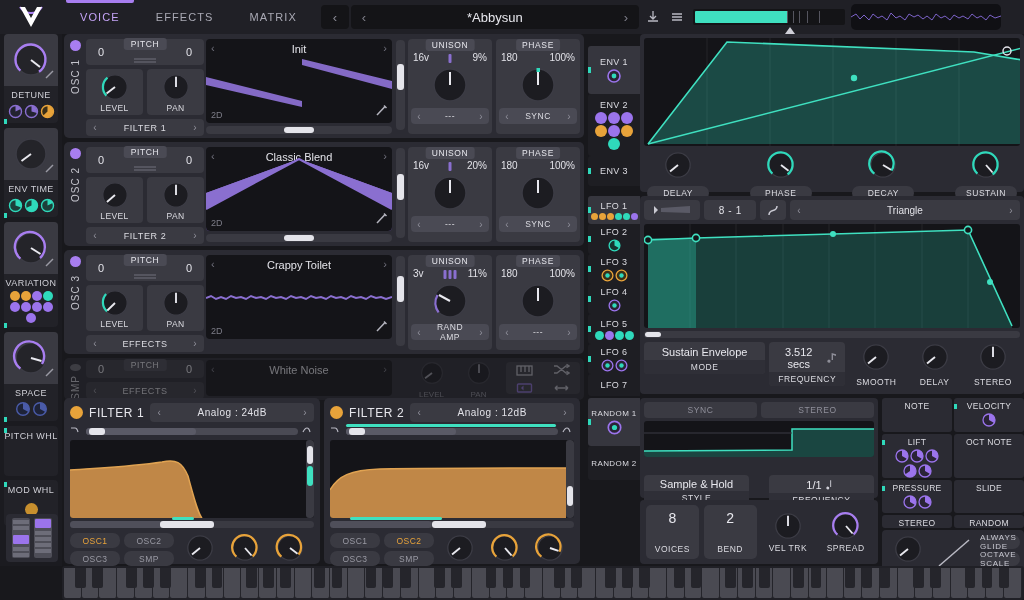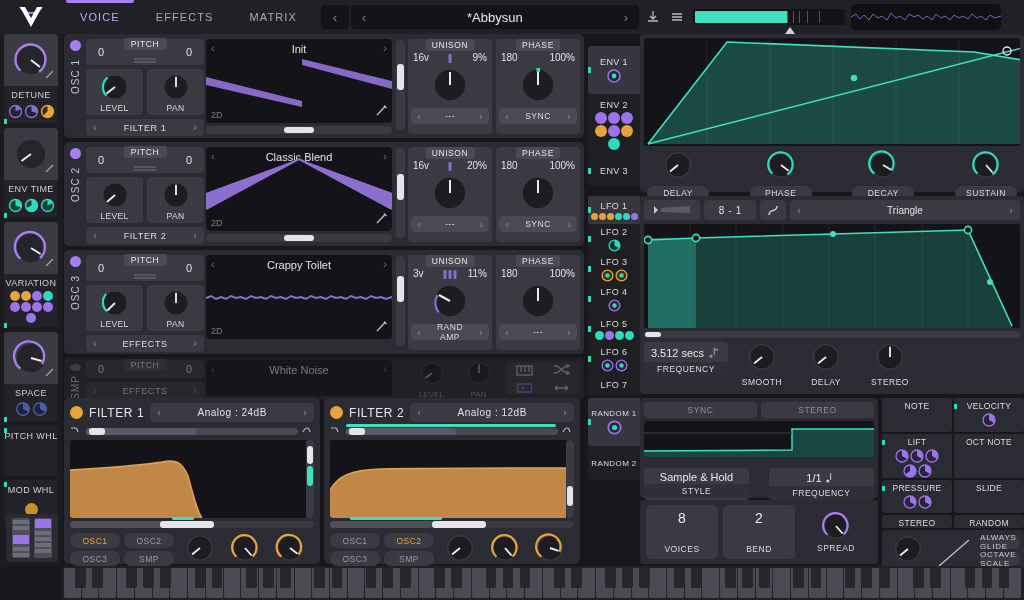--- a/index.html
+++ b/index.html
@@ -153,21 +153,21 @@
   .lcell .lv { font-size:12px; color:#e8e8ee; text-align:center; padding:4px 6px 2px; display:flex; align-items:center; justify-content:center; gap:5px; }
   .lcell .ll { font-size:8.5px; letter-spacing:.5px; color:#dcdce2; text-align:center; background:#2f2f37; border-radius:0 0 4px 4px; padding:2px 0; }
   .lkn { text-align:center; width:60px; }
   .lkn .pill { margin-top:1px; font-size:8.5px; letter-spacing:.5px; color:#dcdce2; }
 
   
   .rndpanel { position:absolute; left:52px; top:364px; width:238px; height:100px; background:#2b2b33; border-radius:4px; padding:4px; }
   .rndtop { display:flex; gap:4px; height:16px; }
   .rndtop .rb { flex:1; background:#3a3a42; border-radius:4px; font-size:8.5px; letter-spacing:.6px; color:#8f8f9a; display:flex; align-items:center; justify-content:center; }
   .rndgraph { position:relative; height:36px; margin-top:3px; background:#141418; border-radius:3px; overflow:hidden; }
-  .rndbot { display:flex; gap:20px; margin-top:11px; }
+  .rndbot { display:flex; gap:20px; margin-top:18px; }
   .rndbot .rc { flex:1; background:#3a3a42; border-radius:4px; }
   .rndbot .rv { font-size:11px; color:#e8e8ee; text-align:center; padding:3px 2px 1px; display:flex; align-items:center; justify-content:center; gap:4px; }
   .rndbot .rl { font-size:8.5px; letter-spacing:.5px; color:#dcdce2; text-align:center; background:#2f2f37; border-radius:0 0 4px 4px; padding:2px 0; }
   .vcpanel { position:absolute; left:52px; top:466px; width:238px; height:64px; background:#2b2b33; border-radius:4px; display:flex; gap:5px; padding:5px 6px; }
   .vcell { flex:1; background:#3a3a42; border-radius:5px; display:flex; flex-direction:column; align-items:center; justify-content:center; }
   .vcell .vv { font-size:14px; color:#e8e8ee; }
   .vcell .vl { font-size:8.5px; letter-spacing:.5px; color:#dcdce2; margin-top:18px; }
   .vcell.k { background:transparent; }
   .vcell.k .vl { margin-top:2px; }
 
@@ -1161,20 +1161,24 @@
           <circle cx="52" cy="14" r="3.6" fill="#141418" stroke="#3fe0c0" stroke-width="1.6"></circle>
           <circle cx="189" cy="10" r="3" fill="#3fe0c0"></circle>
           <circle cx="324" cy="6" r="3.6" fill="#141418" stroke="#3fe0c0" stroke-width="1.6"></circle>
           <circle cx="346" cy="58" r="3" fill="#3fe0c0"></circle>
         </svg>
       </div>
       <div class="lfoscroll">
         <span class="th"></span>
       </div>
       <div class="lfobot">
+        <div class="lcell" style="width:134px">
+          <div class="lv" style="font-size:11px">Sustain Envelope</div>
+          <div class="ll">MODE</div>
+        </div>
         <div class="lcell" style="width:84px">
           <div class="lv" style="font-size:11px">
             <span>3.512 secs</span>
             <span>
               <svg width="12" height="12" viewBox="0 0 12 12" fill="#8e8e98">
                   <path d="M3 9 a1.6 1.6 0 1 0 0.1 0.1 M4.6 9 V2 L9 3.2 V5 L6 4.1 V9Z"></path>
                 </svg>
             </span>
           </div>
           <div class="ll">FREQUENCY</div>
@@ -1251,20 +1255,27 @@
     </div>
 
     <div class="vcpanel">
       <div class="vcell">
         <span class="vv">8</span>
         <span class="vl">VOICES</span>
       </div>
       <div class="vcell">
         <span class="vv">2</span>
         <span class="vl">BEND</span>
+      </div>
+      <div class="vcell k">
+        <svg width="36" height="30" viewBox="0 0 36 32">
+            <circle cx="18" cy="16" r="13" fill="#1c1c21" stroke="#3c3c45" stroke-width="1.4"></circle>
+            <line x1="18" y1="16" x2="18" y2="5" stroke="#e9e9ef" stroke-width="2"></line>
+          </svg>
+        <span class="vl">VEL TRK</span>
       </div>
       <div class="vcell k">
         <svg width="36" height="30" viewBox="0 0 36 32">
             <circle cx="18" cy="16" r="13" fill="#1c1c21" stroke="#3c3c45" stroke-width="1.4"></circle>
             <path d="M8.8 25.2 A13 13 0 1 1 26 25" fill="none" stroke="#a87ef0" stroke-width="2.4"></path>
             <line x1="18" y1="16" x2="25" y2="24" stroke="#e9e9ef" stroke-width="2"></line>
           </svg>
         <span class="vl">SPREAD</span>
       </div>
     </div>

